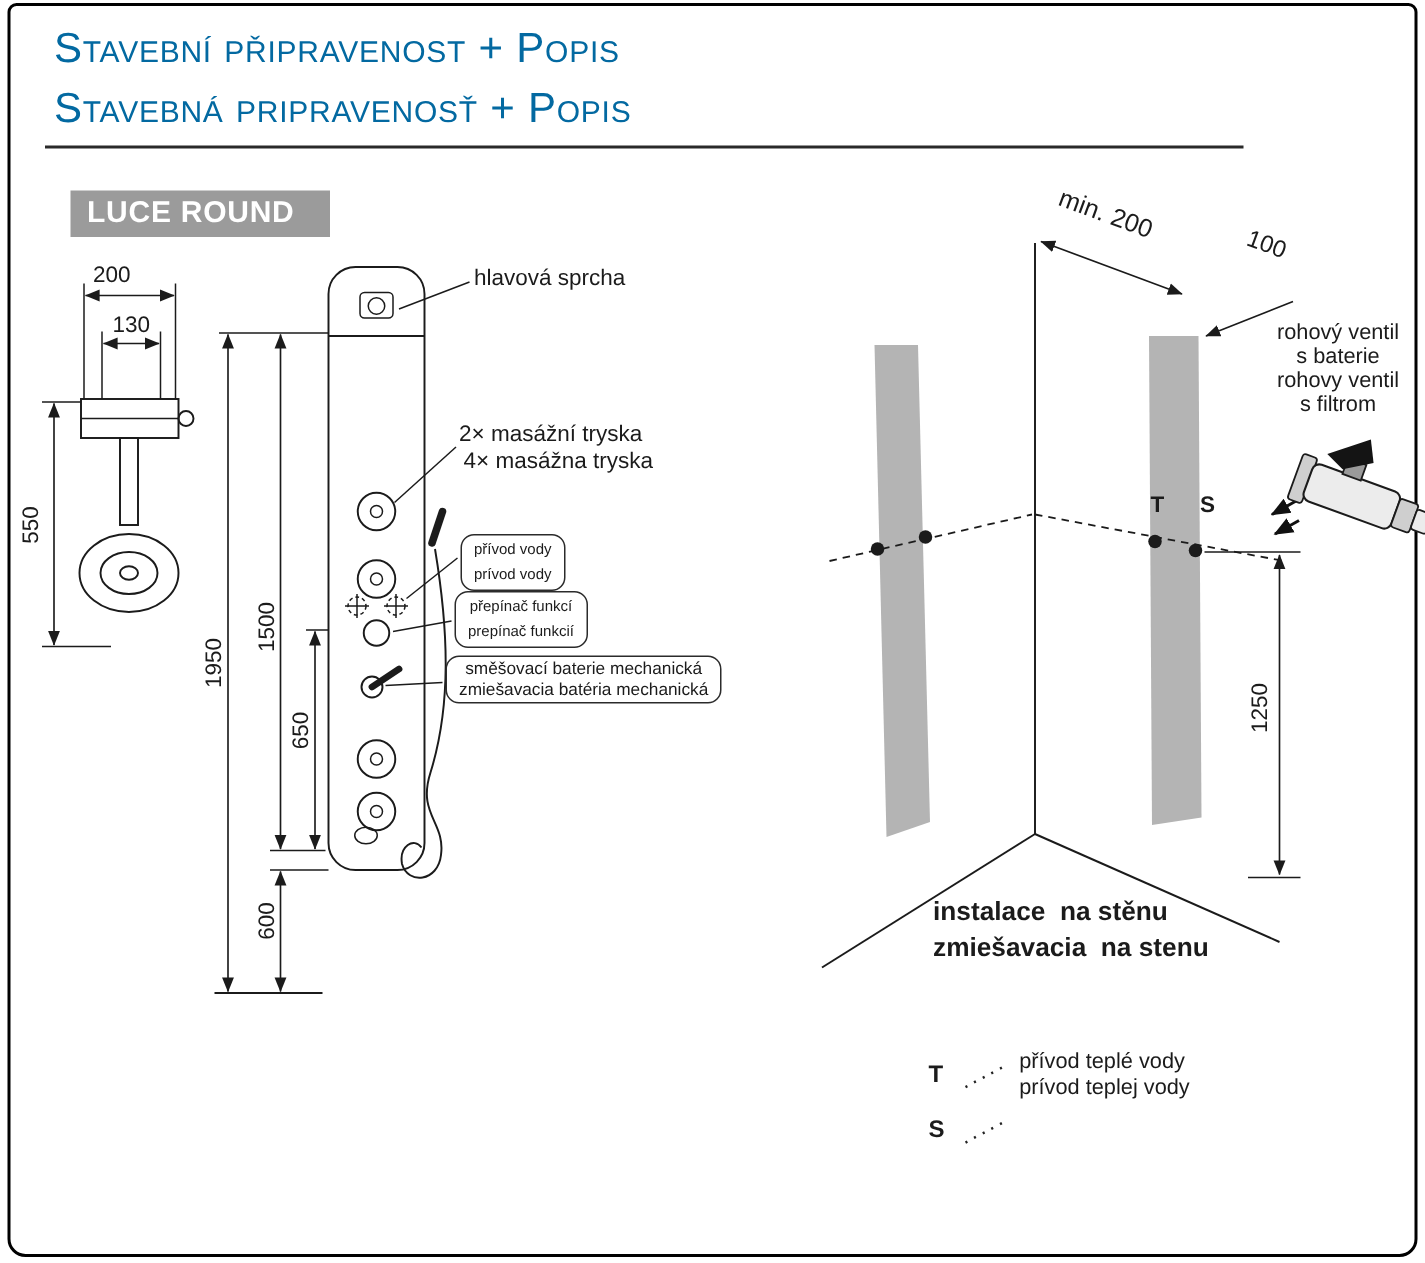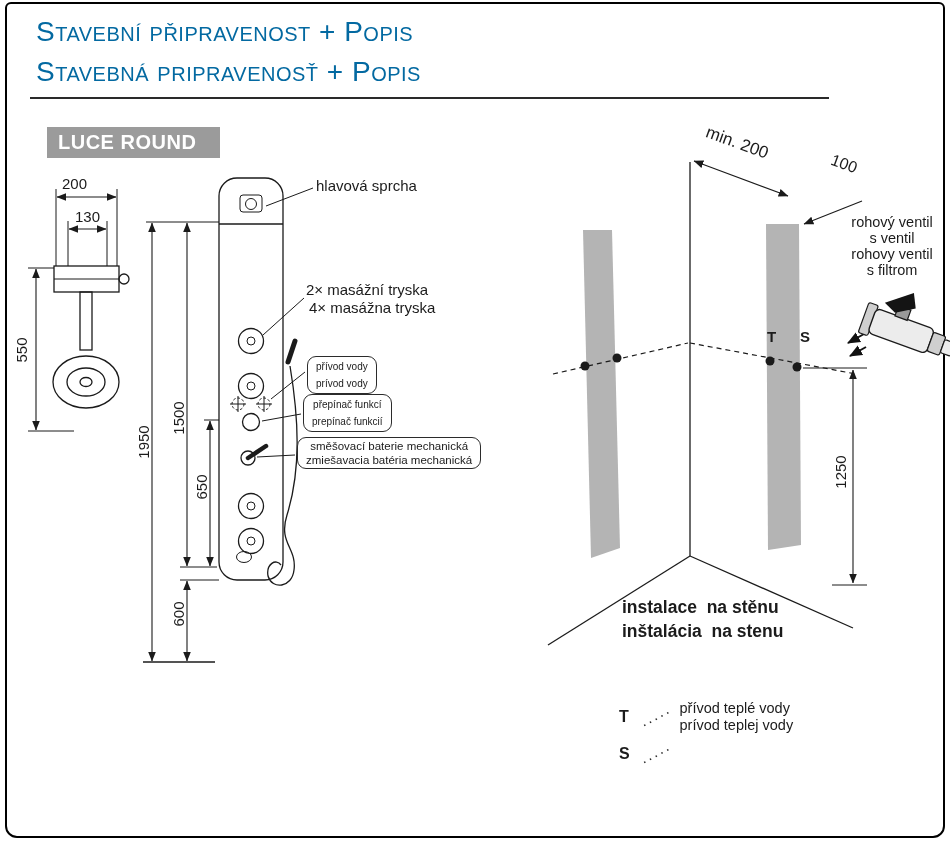--- a/index.html
+++ b/index.html
@@ -185,32 +185,32 @@
 <div class="cbox small" style="left:297px;top:437px">
   <div>směšovací baterie mechanická</div>
   <div>zmiešavacia batéria mechanická</div>
 </div>
 
 <div class="lbl tilt" style="left:737px;top:143px;font-size:17px">min. 200</div>
 <div class="lbl tilt" style="left:844px;top:164px;font-size:16px">100</div>
 
 <div class="valve-text" style="left:836px;top:214px;width:112px">
   <div>rohový ventil</div>
-  <div>s ventil</div>
+  <div>s baterie</div>
   <div>rohovy ventil</div>
   <div>s filtrom</div>
 </div>
 
 <div class="lbl b" style="left:767px;top:328px;font-size:15px">T</div>
 <div class="lbl b" style="left:800px;top:328px;font-size:15px">S</div>
 
 <div class="lbl dimnum rot" style="left:840px;top:472px">1250</div>
 
 <div class="install" style="left:622px;top:597px">instalace  na stěnu</div>
-<div class="install" style="left:622px;top:621px">inštalácia  na stenu</div>
+<div class="install" style="left:622px;top:621px">zmiešavacia  na stenu</div>
 
 <div class="legend-row" style="left:619px;top:700px">
   <span class="legend-sym">T</span>
   <span class="legend-dots">·····</span>
   <div class="legend-text">
     <div>přívod teplé vody</div>
     <div>prívod teplej vody</div>
   </div>
 </div>
 

